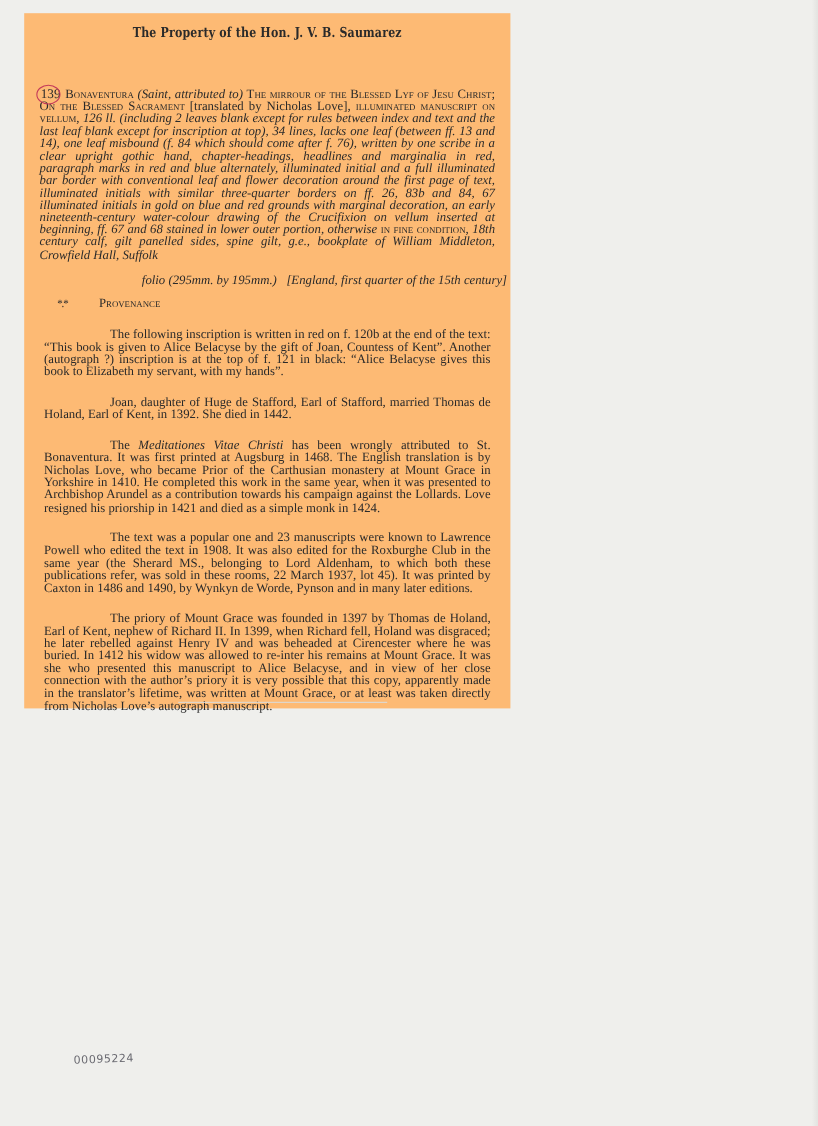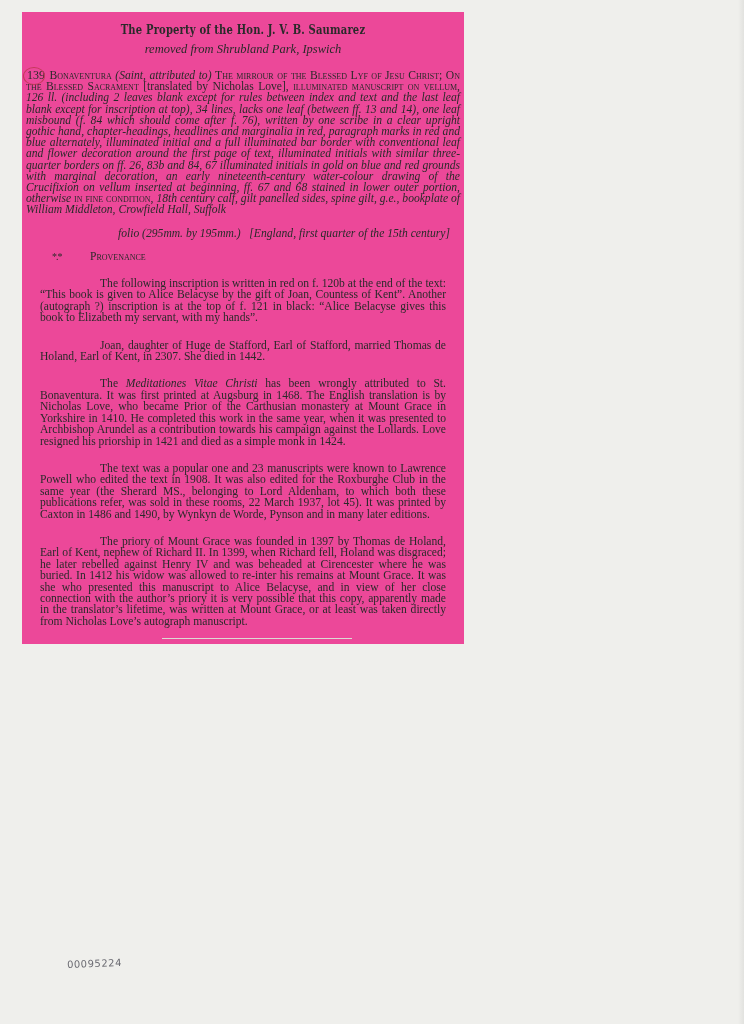--- a/index.html
+++ b/index.html
@@ -9,21 +9,21 @@
     position: relative;
     font-family: "Liberation Serif", "DejaVu Serif", serif;
     color: #2a2a2a;
   }
   .page-edge {
     position: absolute; right: 0; top: 0; width: 6px; height: 1024px;
     background: linear-gradient(to right, #efefec, #e2e2df);
   }
   .clipping {
     position: absolute; left: 22px; top: 12px; width: 442px; height: 632px;
-    background: #ec4899;
+    background: #fdba74;
   }
   .hdr {
     position: absolute; left: 0; width: 442px; text-align: center;
   }
   .hdr-title {
     top: 10px; font-size: 12.5px; font-weight: bold; letter-spacing: 0.2px;
     font-family: "DejaVu Serif", serif; transform: scaleX(0.8); transform-origin: center;
   }
   .hdr-sub {
     top: 30px; font-size: 12.5px; font-style: italic;
@@ -35,22 +35,22 @@
   .lot-num {
     display: inline-block; position: relative; padding: 0 1px;
     font-size: 12px;
   }
   .lot-num::before {
     content: ""; position: absolute; left: -3px; top: -3px;
     width: 20px; height: 16px; border: 1.2px solid #c43a5a; border-radius: 50%;
   }
   .sc { font-variant: small-caps; }
   .it { font-style: italic; }
-  .entry { margin: 2px; text-indent: 0; }
-  .format-line { text-align: right; margin: 12px; }
+  .entry { margin: 12px; text-indent: 0; }
+  .format-line { text-align: right; margin: 1px; }
   .section-head {
     margin: 11px 0 3px 66px; font-variant: small-caps; font-size: 11.5px;
   }
   .section-head .asterism {
     position: absolute; left: 28px; font-size: 10px; letter-spacing: -1px;
   }
   .para { margin: 16px; text-indent: 60px; line-height: 11.4px; }
   .para + .para { margin-top: 5px; }
   .rule {
     position: absolute; left: 140px; top: 626px; width: 190px; height: 1px;
@@ -60,21 +60,20 @@
     position: absolute; left: 67px; top: 958px; font-size: 10px;
     font-family: "DejaVu Sans", sans-serif; color: #6b6b72; letter-spacing: 0.5px;
     transform: rotate(-2deg);
   }
 </style>
 </head>
 <body>
 
 <div class="clipping">
   <div class="hdr hdr-title">The Property of the Hon. J. V. B. Saumarez</div>
-  <div class="hdr hdr-sub">removed from Shrubland Park, Ipswich</div>
 
   <div class="body">
     <p class="entry">
       <span class="lot-num">139</span>
       <span class="sc">Bonaventura</span>
       <span class="it">(Saint, attributed to)</span>
       <span class="sc">The mirrour of the Blessed Lyf of Jesu Christ; On the Blessed Sacrament</span>
       <span>[translated by Nicholas Love],</span>
       <span class="sc">illuminated manuscript on vellum,</span>
       <span class="it">126 ll.</span>
@@ -85,21 +84,21 @@
     <p class="format-line">
       <span class="it">folio (295mm. by 195mm.)</span>
       &nbsp;&nbsp;<span class="it">[England, first quarter of the 15th century]</span>
     </p>
 
     <div class="section-head">
       <span class="asterism">*.*</span>
       <span>Provenance</span>
     </div>
     <p class="para">The following inscription is written in red on f. 120b at the end of the text: “This book is given to Alice Belacyse by the gift of Joan, Countess of Kent”. Another (autograph ?) inscription is at the top of f. 121 in black: “Alice Belacyse gives this book to Elizabeth my servant, with my hands”.</p>
-    <p class="para">Joan, daughter of Huge de Stafford, Earl of Stafford, married Thomas de Holand, Earl of Kent, in 2307. She died in 1442.</p>
+    <p class="para">Joan, daughter of Huge de Stafford, Earl of Stafford, married Thomas de Holand, Earl of Kent, in 1392. She died in 1442.</p>
 
     <p class="para"><span>The </span><span class="it">Meditationes Vitae Christi</span><span> has been wrongly attributed to St. Bonaventura. It was first printed at Augsburg in 1468. The English translation is by Nicholas Love, who became Prior of the Carthusian monastery at Mount Grace in Yorkshire in 1410. He completed this work in the same year, when it was presented to Archbishop Arundel as a contribution towards his campaign against the Lollards. Love resigned his priorship in 1421 and died as a simple monk in 1424.</span></p>
     <p class="para">The text was a popular one and 23 manuscripts were known to Lawrence Powell who edited the text in 1908. It was also edited for the Roxburghe Club in the same year (the Sherard MS., belonging to Lord Aldenham, to which both these publications refer, was sold in these rooms, 22 March 1937, lot 45). It was printed by Caxton in 1486 and 1490, by Wynkyn de Worde, Pynson and in many later editions.</p>
     <p class="para">The priory of Mount Grace was founded in 1397 by Thomas de Holand, Earl of Kent, nephew of Richard II. In 1399, when Richard fell, Holand was disgraced; he later rebelled against Henry IV and was beheaded at Cirencester where he was buried. In 1412 his widow was allowed to re-inter his remains at Mount Grace. It was she who presented this manuscript to Alice Belacyse, and in view of her close connection with the author’s priory it is very possible that this copy, apparently made in the translator’s lifetime, was written at Mount Grace, or at least was taken directly from Nicholas Love’s autograph manuscript.</p>
   </div>
   <div class="rule"></div>
 </div>
 
 <div class="page-edge"></div>
 <div class="stamp">00095224</div>

